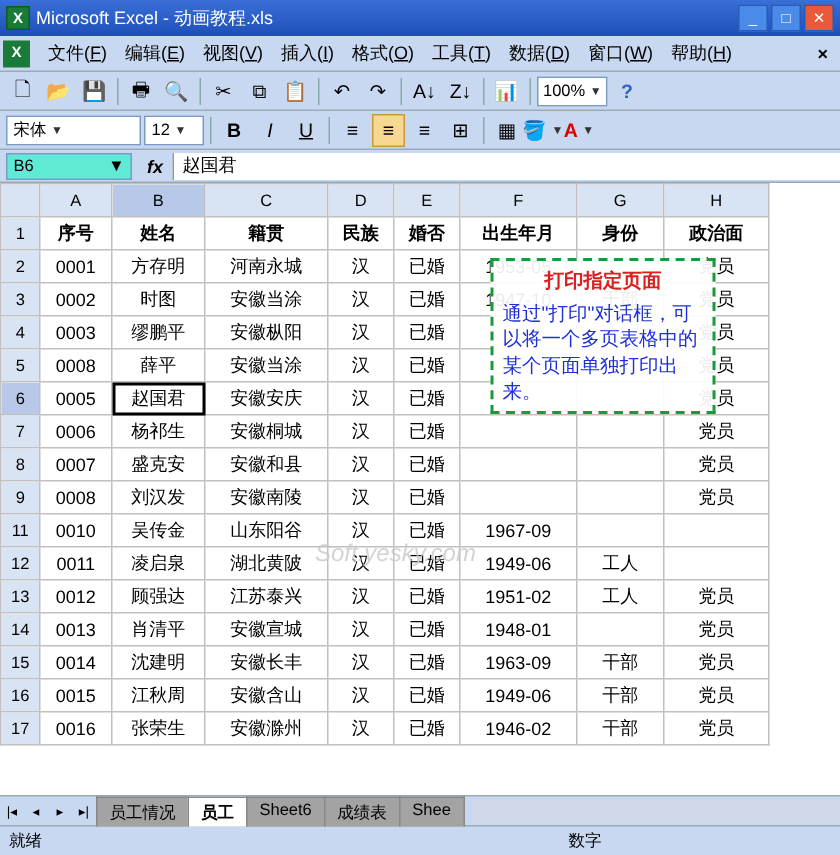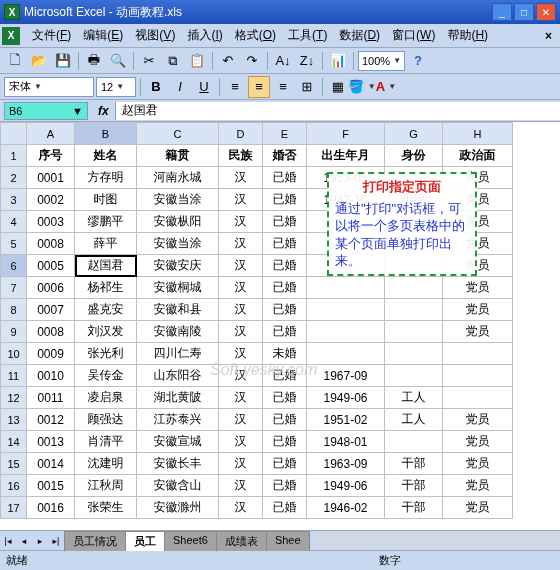--- a/index.html
+++ b/index.html
@@ -276,31 +276,20 @@
             <td class="colA">0008</td>
             <td class="colB">刘汉发</td>
             <td class="colC">安徽南陵</td>
             <td class="colD">汉</td>
             <td class="colE">已婚</td>
             <td class="colF"></td>
             <td class="colG"></td>
             <td class="colH">党员</td>
           </tr>
           <tr>
-            <th class="rowhead">10</th>
-            <td class="colA">0009</td>
-            <td class="colB">张光利</td>
-            <td class="colC">四川仁寿</td>
-            <td class="colD">汉</td>
-            <td class="colE">未婚</td>
-            <td class="colF"></td>
-            <td class="colG"></td>
-            <td class="colH"></td>
-          </tr>
-          <tr>
             <th class="rowhead">11</th>
             <td class="colA">0010</td>
             <td class="colB">吴传金</td>
             <td class="colC">山东阳谷</td>
             <td class="colD">汉</td>
             <td class="colE">已婚</td>
             <td class="colF">1967-09</td>
             <td class="colG"></td>
             <td class="colH"></td>
           </tr>

